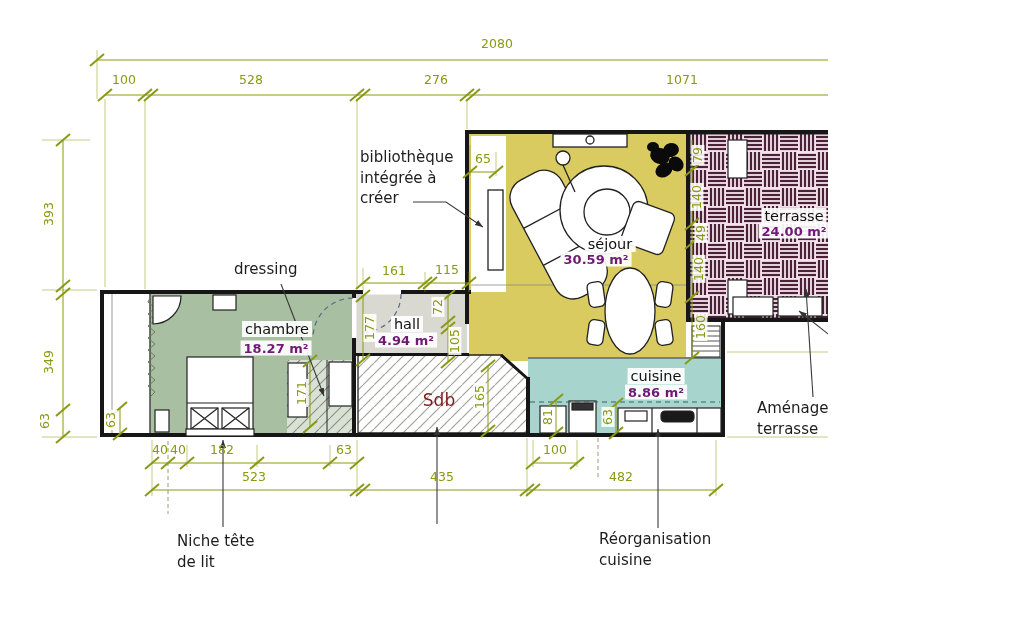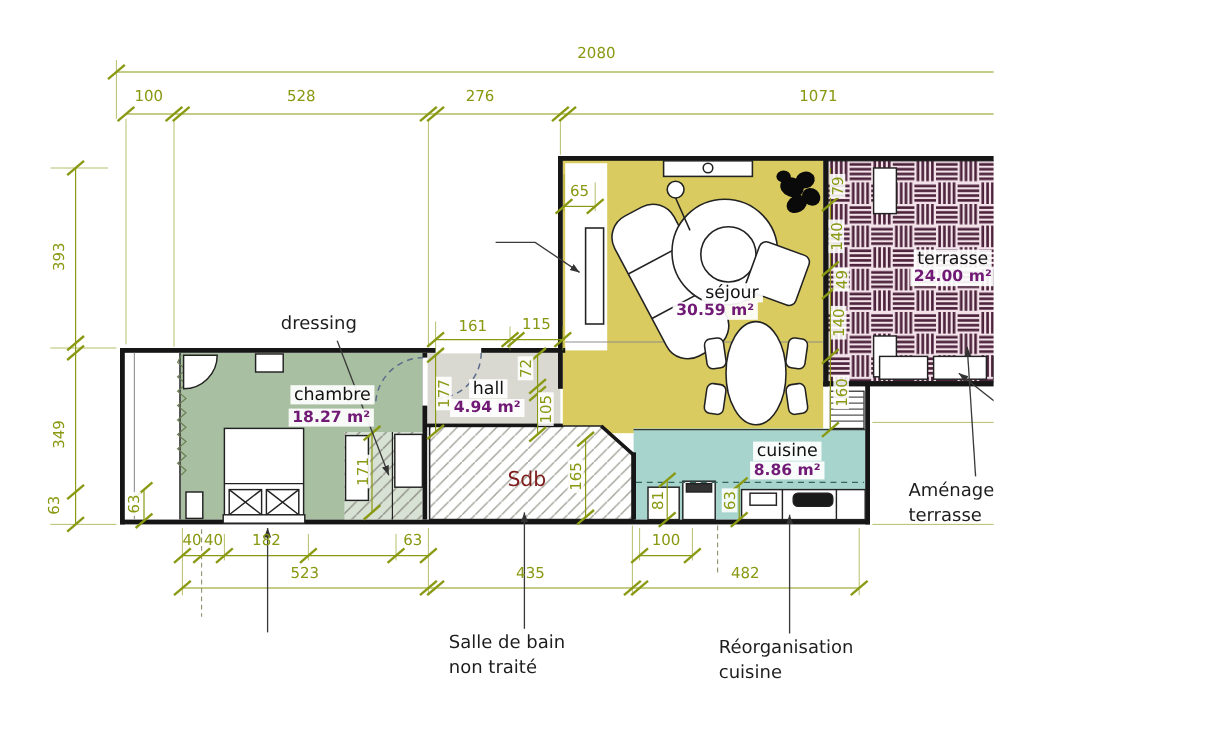--- a/index.html
+++ b/index.html
@@ -314,21 +314,21 @@
     <path d="M658,528 L658,429" marker-end="url(#ah)"></path>
     <path d="M832,337 L799,311" marker-end="url(#ah)"></path>
     <path d="M856,332 L863,305" marker-end="url(#ah)"></path>
     <path d="M813,397 L806,289" marker-end="url(#ah)"></path>
   </g>
 </svg>
 
 <span class="dim" style="left:497px;top:44px">2080</span>
 <span class="dim" style="left:124px;top:80px">100</span>
 <span class="dim" style="left:251px;top:80px">528</span>
-<span class="dim" style="left:400px;top:80px">276</span>
+<span class="dim" style="left:436px;top:80px">276</span>
 <span class="dim" style="left:682px;top:80px">1071</span>
 
 <span class="dim v" style="left:49px;top:214px">393</span>
 <span class="dim v" style="left:49px;top:362px">349</span>
 <span class="dim v" style="left:45px;top:421px">63</span>
 <span class="dim v chip" style="left:111px;top:420px">63</span>
 
 <span class="dim v" style="left:916px;top:230px">478</span>
 <span class="dim v" style="left:916px;top:336px">70</span>
 <span class="dim v" style="left:916px;top:393px">234</span>
@@ -365,21 +365,24 @@
 <span class="room-name" style="left:407px;top:324px">hall</span>
 <span class="room-area" style="left:406px;top:340px">4.94 m²</span>
 <span class="room-name" style="left:610px;top:244px">séjour</span>
 <span class="room-area" style="left:596px;top:259px">30.59 m²</span>
 <span class="room-name" style="left:656px;top:376px">cuisine</span>
 <span class="room-area" style="left:656px;top:392px">8.86 m²</span>
 <span class="room-name" style="left:794px;top:216px">terrasse</span>
 <span class="room-area" style="left:794px;top:231px">24.00 m²</span>
 <span class="sdb-label" style="left:439px;top:400px">Sdb</span>
 
+<div class="note" style="left:360px;top:147px">bibliothèque
+intégrée à
+créer</div>
 <div class="note" style="left:234px;top:259px">dressing</div>
-<div class="note" style="left:374px;top:525px">Salle de bain
-non traité</div>
+<div class="note" style="left:177px;top:531px">Niche tête
+de lit</div>
 <div class="note" style="left:599px;top:529px">Réorganisation
 cuisine</div>
 <div class="note" style="left:757px;top:398px">Aménagement
 terrasse</div>
 
 </div>
 
 </body></html>

